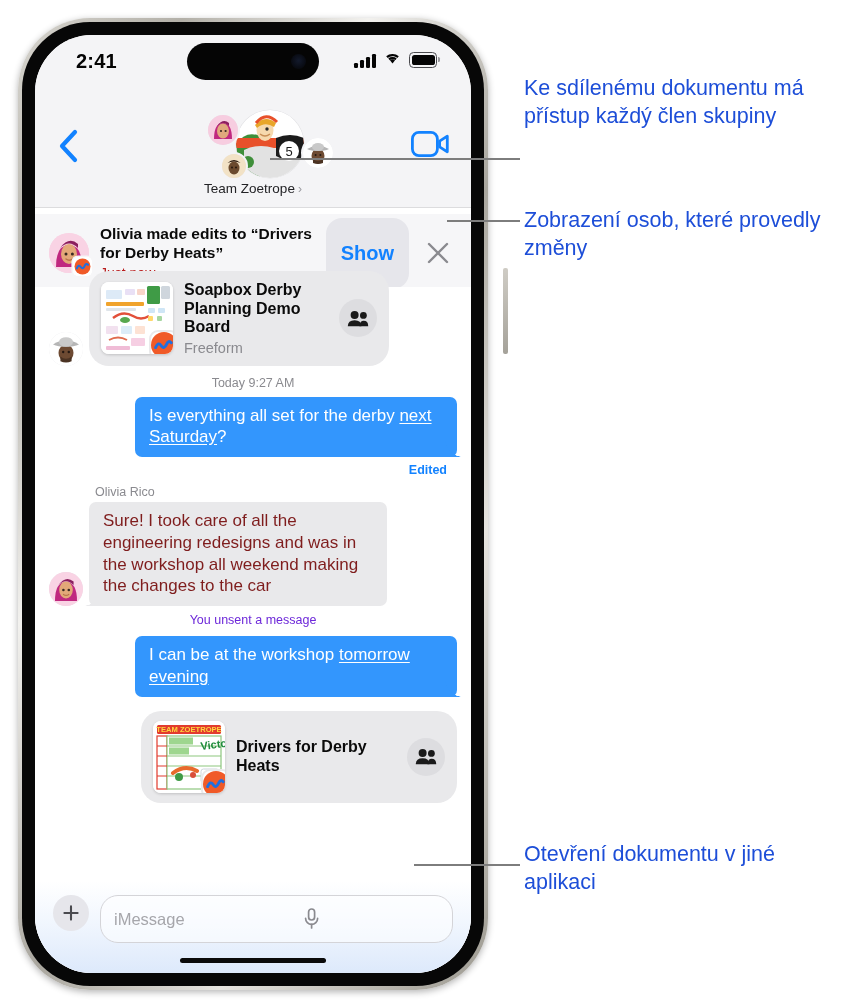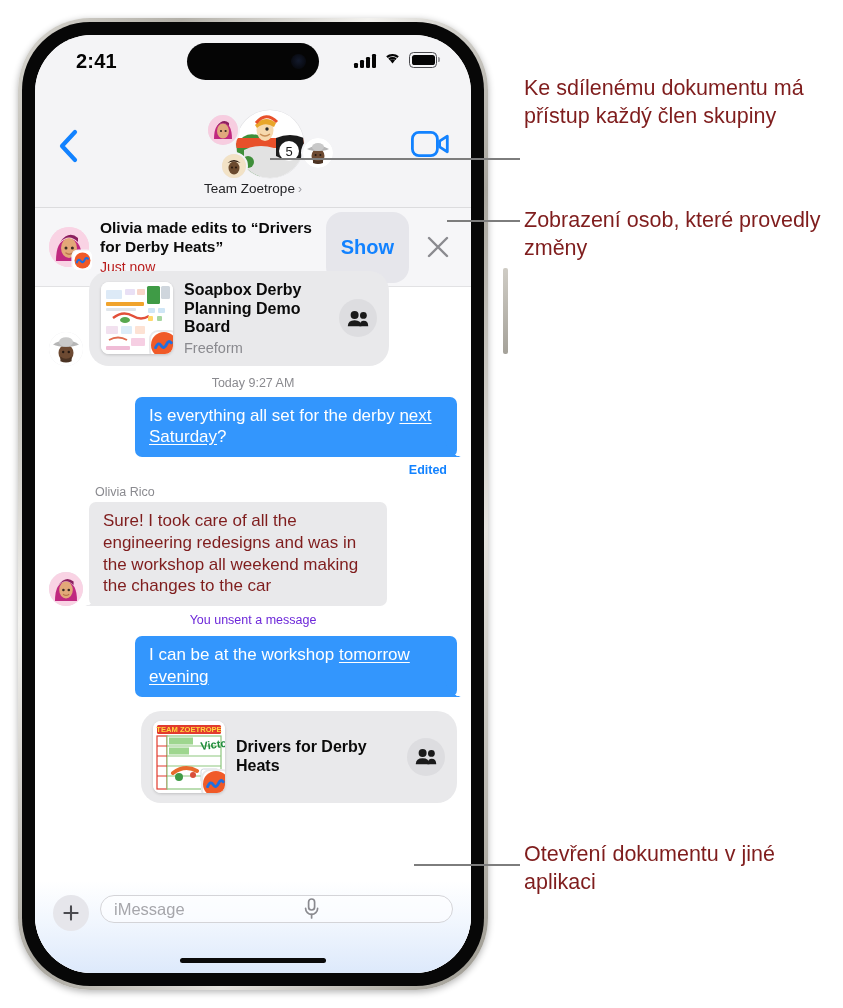--- a/index.html
+++ b/index.html
@@ -84,21 +84,21 @@
   .av-s2{left:143px;top:29px;width:30px;height:30px;border:2px solid #f4f4f6;}
   .av-s3{left:62px;top:45px;width:24px;height:24px;border:2px solid #f4f4f6;}
   .group-name{
     margin-top:2px;font-size:13.5px;color:#232326;display:flex;
     align-items:center;justify-content:center;gap:3px;
   }
   .chev{color:#9a9aa0;font-size:12px;line-height:1;}
 
   
   .collab{
-    position:absolute;left:0;top:173px;width:100%;height:79px;
+    position:absolute;left:0;top:179px;width:100%;height:79px;
     background:#f6f6f8;border-bottom:1px solid #e2e2e4;
     display:flex;align-items:center;padding:0 14px;box-sizing:border-box;
   }
   .collab-av{position:relative;width:40px;height:40px;flex:0 0 40px;margin-right:11px;}
   .collab-av .ring{width:40px;height:40px;border-radius:50%;overflow:hidden;background:#f6d6e4;}
   .app-badge{
     position:absolute;right:-3px;bottom:-3px;width:19px;height:19px;border-radius:5px;
     background:#fff;box-shadow:0 0 0 1.6px #f6f6f8;overflow:hidden;
   }
   .collab-text{flex:1 1 auto;min-width:0;}
@@ -169,33 +169,33 @@
   .composer{
     position:absolute;left:0;right:0;bottom:0;height:92px;
     background:linear-gradient(180deg,#ffffff 0%,#f2f7fe 42%,#dde9fb 100%);
     display:flex;align-items:flex-start;padding:14px 18px 0;box-sizing:border-box;
   }
   .plus-btn{
     width:36px;height:36px;border-radius:50%;background:#e6e6eb;flex:0 0 36px;
     display:flex;align-items:center;justify-content:center;cursor:pointer;margin-right:11px;
   }
   .input-pill{
-    flex:1 1 auto;height:28px;border:1.2px solid #d4d4d8;border-radius:18px;
+    flex:1 1 auto;height:48px;border:1.2px solid #d4d4d8;border-radius:18px;
     background:rgba(255,255,255,.55);display:flex;align-items:center;padding:0 13px;
     box-sizing:border-box;cursor:text;
   }
   .input-pill span{font-size:16.5px;color:#a6a6ab;flex:1 1 auto;}
   .mic{width:17px;height:24px;flex:0 0 17px;cursor:pointer;}
   .home-indicator{
     position:absolute;left:50%;transform:translateX(-50%);bottom:10px;
     width:146px;height:5.5px;border-radius:3px;background:#0a0a0a;cursor:pointer;
   }
 
   
-  .callout{position:absolute;font-size:21.5px;line-height:1.32;color:#7f1d1d;}
+  .callout{position:absolute;font-size:21.5px;line-height:1.32;color:#1d4ed8;}
   .c1{left:524px;top:74px;width:310px;}
   .c2{left:524px;top:206px;width:310px;}
   .c3{left:524px;top:840px;width:310px;}
   .leader{position:absolute;height:2px;background:#7d7d7d;}
   .l1{left:270px;top:158px;width:250px;}
   .l2{left:447px;top:220px;width:73px;}
   .l3{left:414px;top:864px;width:106px;}
 </style>
 </head>
 <body>

